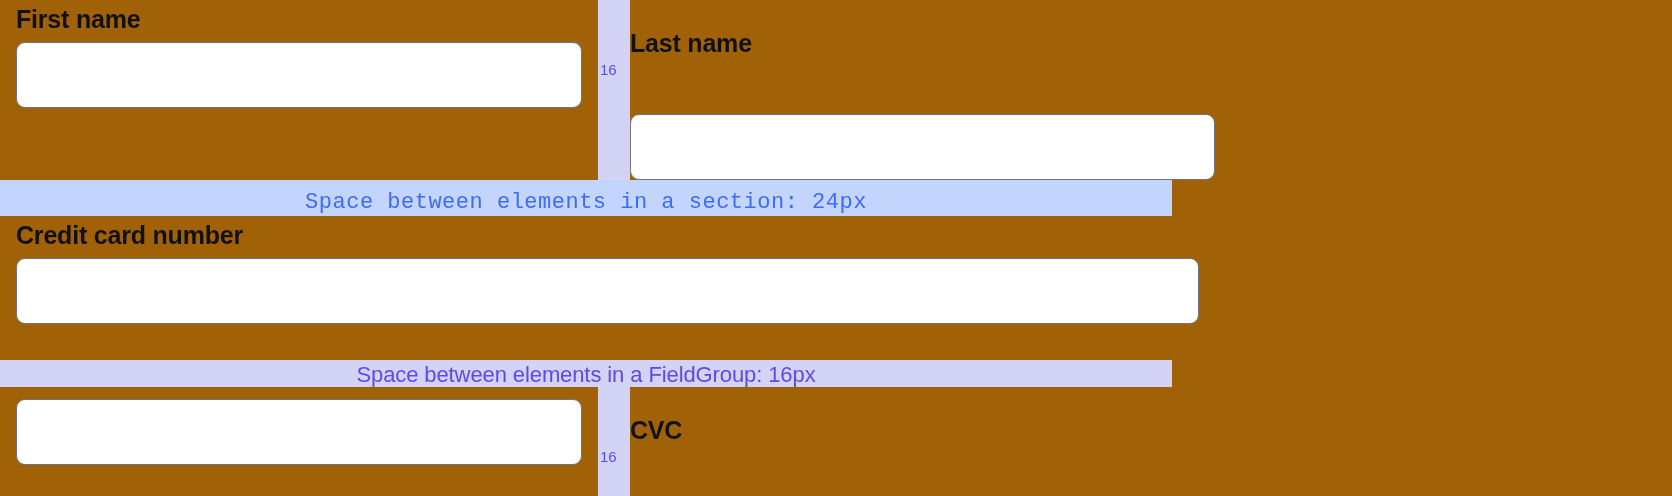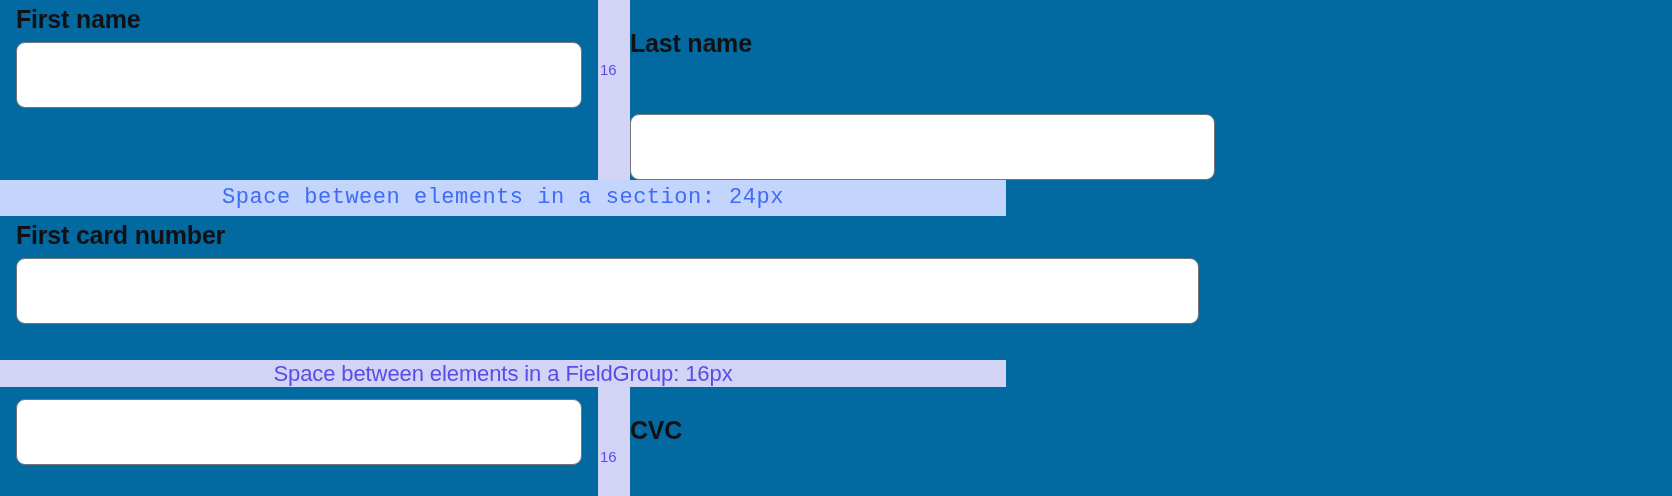--- a/index.html
+++ b/index.html
@@ -90,23 +90,23 @@
     font-size: 15px;
     line-height: 28px;
     color: #5b4be8;
     font-family: "Liberation Sans", sans-serif;
     white-space: nowrap;
   }
 
   
   .band {
     box-sizing: border-box;
-    width: 1006px;
-    display: flex;
-    align-items: center;
+    width: 1172px;
+    display: flex;
+    align-items: flex-end;
   }
   .band .band-text {
     white-space: nowrap;
   }
 
   .band.section-band {
     height: 36px;
     background: #c3d4fd;
     justify-content: center;
     padding-right: 0;
@@ -132,21 +132,21 @@
     letter-spacing: -0.1px;
   }
 
   
   .label-gap   { height: 8px; }
   .row-pad-top { height: 4px; }
 </style>
 </head>
 <body>
 
-<div id="canvas" style="background: #0369a1;">
+<div id="canvas" style="background: #a16207;">
 
   <div class="form-area">
 
     <div class="field-row">
 
       <div class="field-col left">
         <div class="row-pad-top"></div>
         <div class="field-label" style="color: rgb(17, 17, 20);">First name</div>
         <div class="label-gap"></div>
         <input class="field-input" type="text" placeholder="" style="border-color: rgb(116, 116, 125);">
@@ -165,21 +165,21 @@
 
     </div>
 
     <div class="band section-band" style="background: rgb(195, 212, 253);">
       <span class="band-text" style="color: rgb(63, 107, 245);">Space between elements in a section: 24px</span>
     </div>
 
     <div class="field-row">
       <div class="field-col full">
         <div class="row-pad-top"></div>
-        <div class="field-label" style="color: rgb(17, 17, 20);">First card number</div>
+        <div class="field-label" style="color: rgb(17, 17, 20);">Credit card number</div>
         <div class="label-gap"></div>
         <input class="field-input" type="text" placeholder="" style="border-color: rgb(116, 116, 125);">
       </div>
     </div>
 
     <div class="band group-band" style="background: rgb(211, 211, 246); margin-top: 36px;">
       <span class="band-text" style="color: rgb(91, 75, 232);">Space between elements in a FieldGroup: 16px</span>
     </div>
 
     <div class="field-row">

